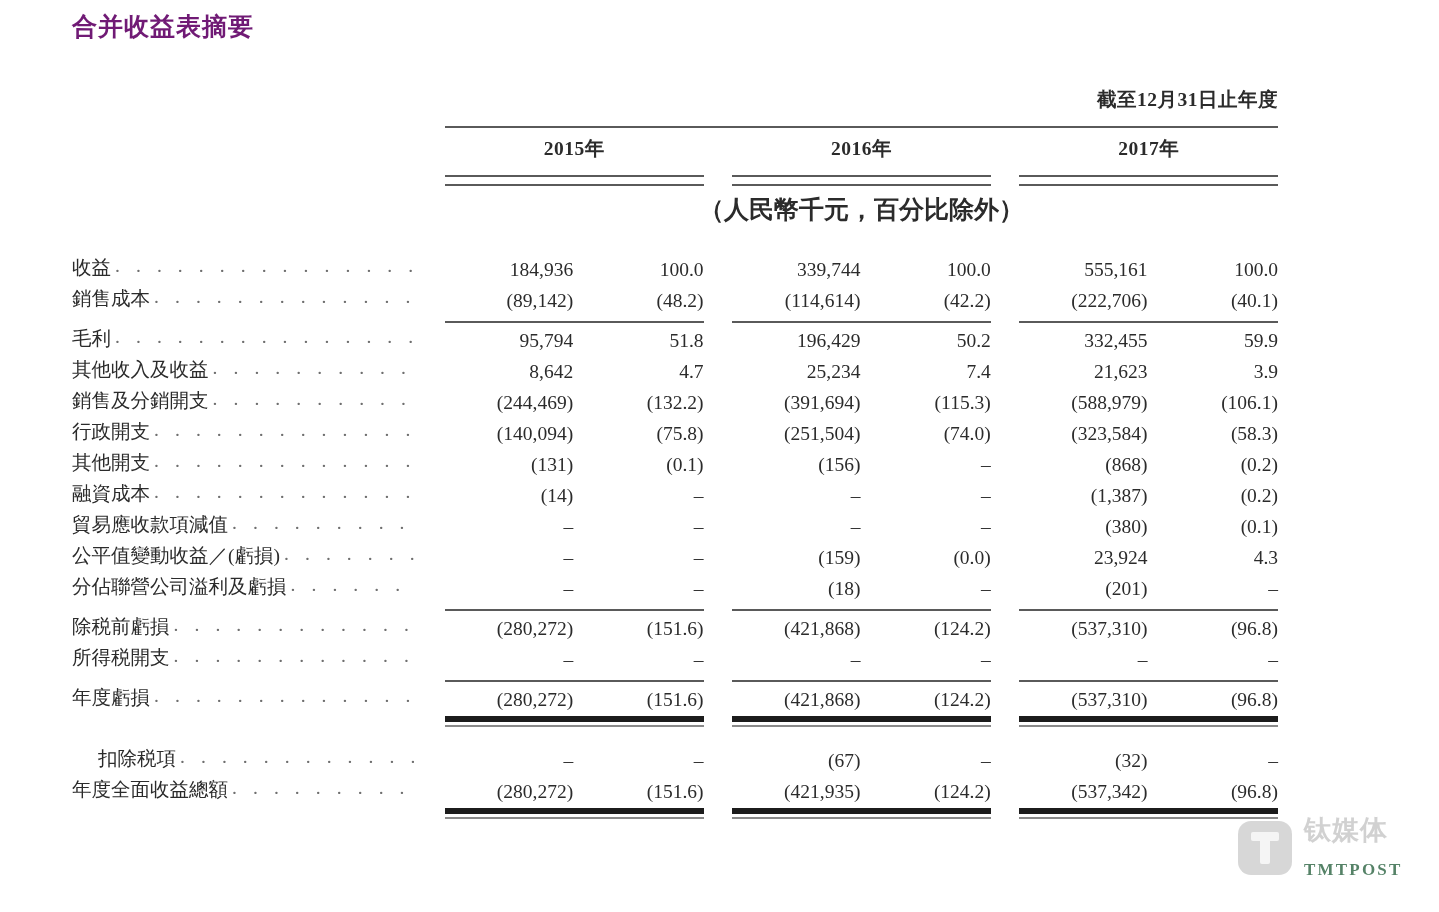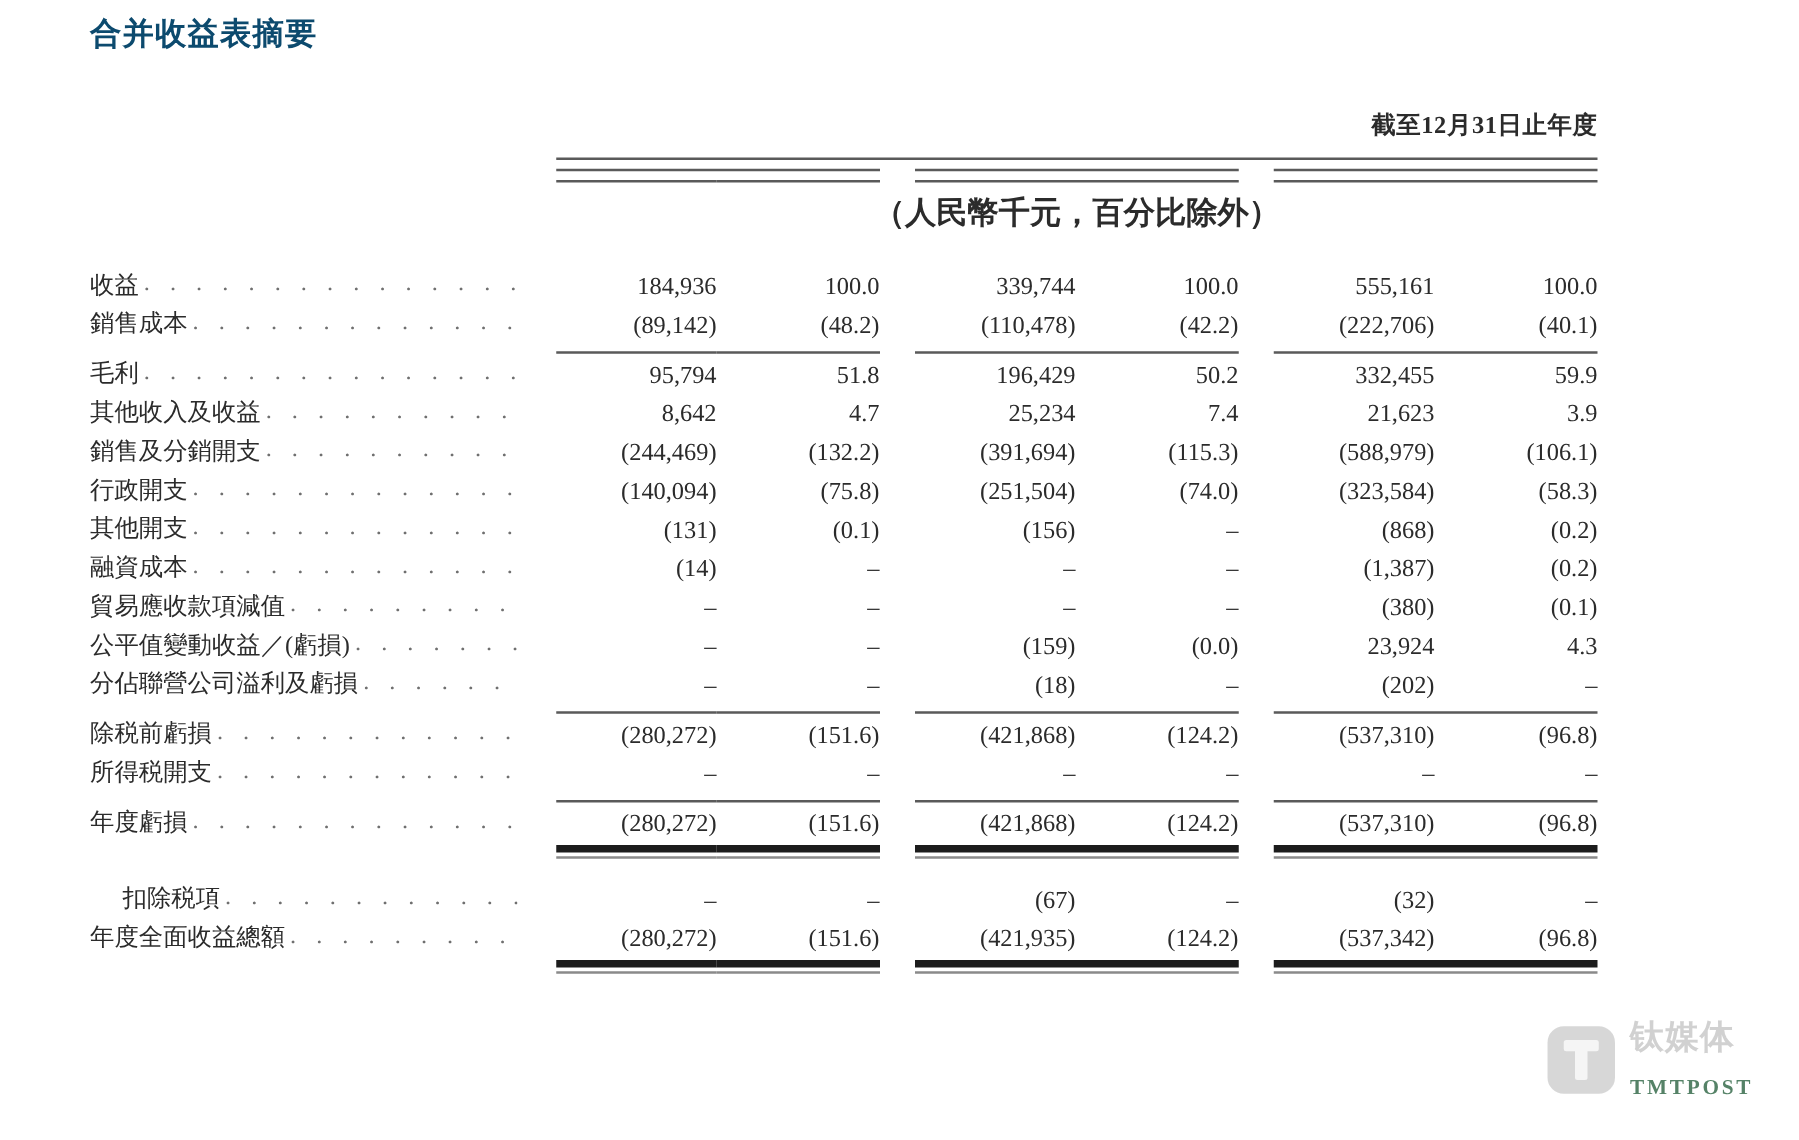--- a/index.html
+++ b/index.html
@@ -19,21 +19,21 @@
 
   
   .page-title {
     position: absolute;
     left: 72px;
     top: 10px;
     font-family: "DejaVu Sans", "Liberation Sans", sans-serif;
     font-size: 25px;
     font-weight: 700;
     letter-spacing: 1px;
-    color: #0c4a6e;
+    color: #701a75;
     white-space: nowrap;
   }
 
   
   .statement {
     position: absolute;
     left: 72px;
     top: 86px;
     width: 1210px;
   }
@@ -226,20 +226,29 @@
       <td class="hdr-period" colspan="8">截至12月31日止年度</td>
     </tr>
     <tr class="toprule-row">
       <td></td>
       <td></td>
       <td class="ruled" colspan="8">
             <span></span>
           </td>
     </tr>
 
+    <tr>
+      <td></td>
+      <td></td>
+      <td class="hdr-year" colspan="2">2015年</td>
+      <td></td>
+      <td class="hdr-year" colspan="2">2016年</td>
+      <td></td>
+      <td class="hdr-year" colspan="2">2017年</td>
+    </tr>
     <tr class="toprule-row">
       <td></td>
       <td></td>
       <td class="ruled" colspan="2">
             <span></span>
           </td>
       <td></td>
       <td class="ruled" colspan="2">
             <span></span>
           </td>
@@ -307,21 +316,21 @@
           <td class="label">
             <div class="lbl-inner">
               <span class="lbl-text">銷售成本</span>
               <span class="leader">. . . . . . . . . . . . . . . . . . . . . . . . . . . . . . . . . . . . . . . . </span>
             </div>
           </td>
           <td></td>
           <td class="num">(89,142)</td>
           <td class="pct">(48.2)</td>
           <td></td>
-          <td class="num">(110,478)</td>
+          <td class="num">(114,614)</td>
           <td class="pct">(42.2)</td>
           <td></td>
           <td class="num">(222,706)</td>
           <td class="pct">(40.1)</td>
         </tr>
         <tr class="toprule-row">
           <td></td>
           <td></td>
           <td class="ruled">
             <span></span>
@@ -487,21 +496,21 @@
               <span class="leader">. . . . . . . . . . . . . . . . . . . . . . . . . . . . . . . . . . . . . . . . </span>
             </div>
           </td>
           <td></td>
           <td class="num">–</td>
           <td class="pct">–</td>
           <td></td>
           <td class="num">(18)</td>
           <td class="pct">–</td>
           <td></td>
-          <td class="num">(202)</td>
+          <td class="num">(201)</td>
           <td class="pct">–</td>
         </tr>
         <tr class="toprule-row">
           <td></td>
           <td></td>
           <td class="ruled">
             <span></span>
           </td>
           <td class="ruled">
             <span></span>

